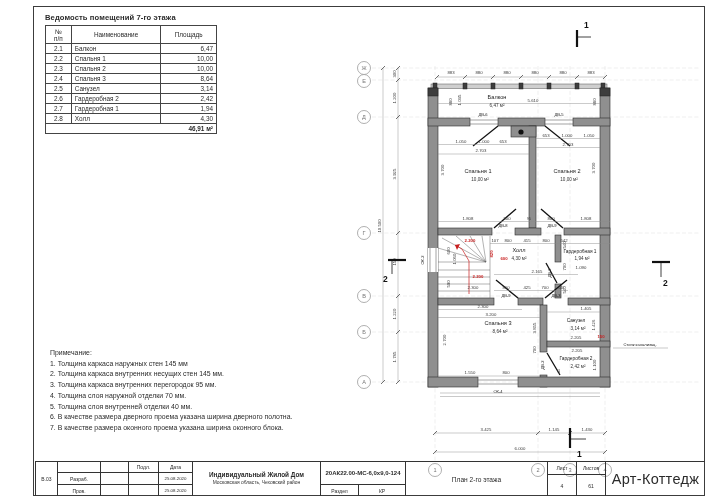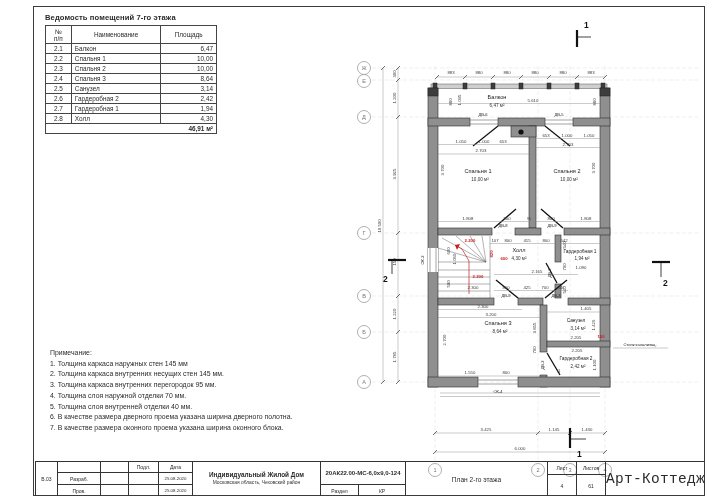--- a/index.html
+++ b/index.html
@@ -22,21 +22,21 @@
   tr.total td { font-weight:bold; text-align:right; }
 
   
   .notes { position:absolute; left:50px; top:348px; width:252px; font-size:6.9px; line-height:1.55; }
   .notes .note-line { padding-left:9px; text-indent:-9px; }
 
   
   .tb { position:absolute; left:35px; top:461px; width:670px; height:35px; font-size:5px; }
   .tb .cell { position:absolute; border-left:1px solid #333; border-top:1px solid #333;
               display:flex; align-items:center; justify-content:center; text-align:center; overflow:hidden; }
-  .tb-brand { font-size:14.5px; letter-spacing:.3px;font-family:Liberation Mono, monospace; }
+  .tb-brand { font-size:14.5px; letter-spacing:.3px; }
   .tb-code { font-weight:bold; font-size:6px; }
   .tb-proj { line-height:1.35; }
   .tb-proj .l1 { font-size:6.4px; font-weight:bold; }
   .tb-proj .l2 { font-size:4.9px; color:#333; }
   .tb-date { font-size:4.4px; }
   .tb-sheetname { font-size:6.6px; }
 
   
   svg.plan { position:absolute; left:0; top:0; }
   .dimtxt { font-size:4.3px; fill:#3a3a3a; }

